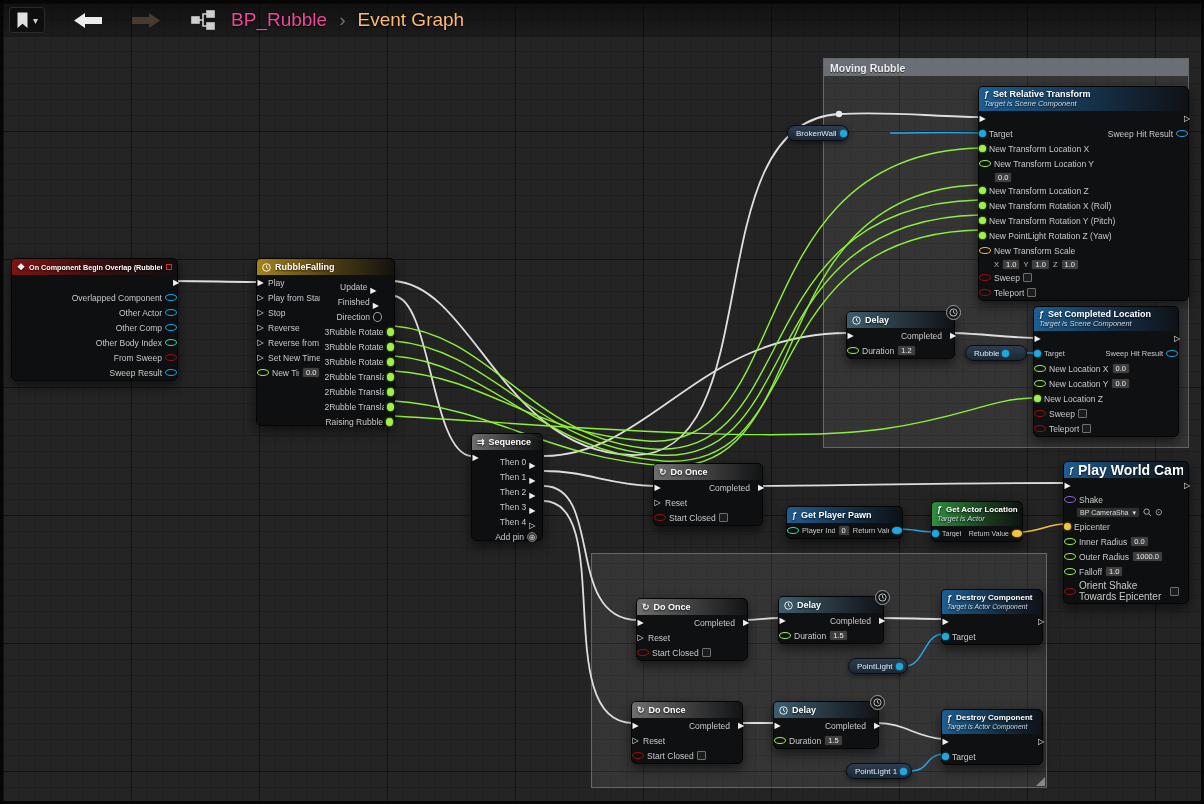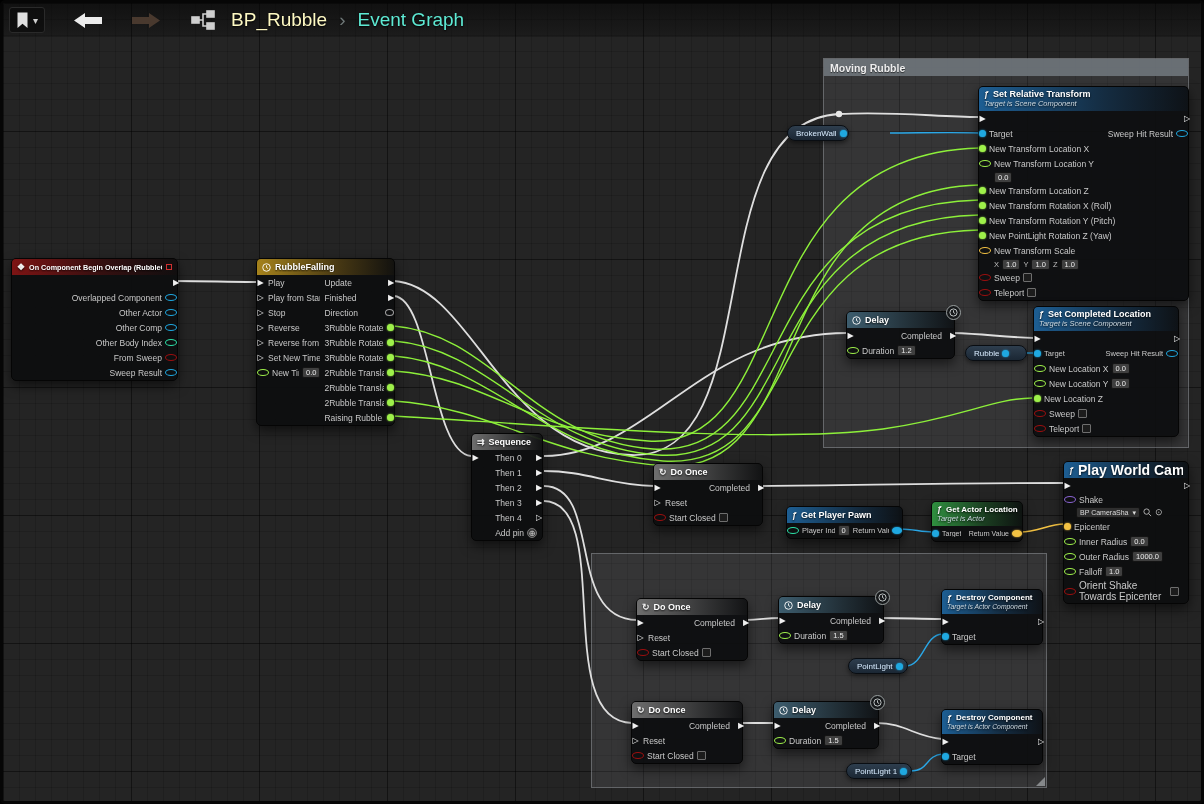--- a/index.html
+++ b/index.html
@@ -15,22 +15,22 @@
       linear-gradient(90deg, rgba(0,0,0,0.15) 1px, transparent 1px);
     background-size:128px 128px,128px 128px,16px 16px,16px 16px;
   }
   .topshade { position:absolute; top:0; left:0; right:0; height:34px; background:linear-gradient(180deg, rgba(4,4,4,0.6), rgba(4,4,4,0.25)); z-index:5; }
   .topbar { position:absolute; top:0; left:0; right:0; height:34px; display:flex; align-items:center; z-index:6; }
   .bkgroup { margin-left:6px; height:26px; display:flex; align-items:center; gap:4px; padding:0 6px; background:rgba(12,12,12,0.8); border:1px solid #2a2a2a; border-radius:3px; }
   .chev { color:#cfcfcf; font-size:10px; }
   .navbtn { margin-left:28px; display:flex; align-items:center; }
   .gicon { margin-left:30px; display:flex; align-items:center; }
   .crumbs { margin-left:16px; display:flex; align-items:baseline; gap:12px; }
-  .crumb { font-size:19px; color:#fef9c3; text-shadow:0 1px 2px #000; }
-  .crumb.cur { color:#5eead4; }
+  .crumb { font-size:19px; color:#ec4899; text-shadow:0 1px 2px #000; }
+  .crumb.cur { color:#fdba74; }
   .csep { font-size:19px; color:#6f7878; }
 
   
   .cmt { position:absolute; z-index:1; background:rgba(205,210,215,0.10); border:1px solid rgba(160,165,170,0.45); }
   .cmt .bar { height:17px; background:rgba(110,116,122,0.92); display:flex; align-items:center; padding:0 6px; font-size:10.5px; font-weight:bold; color:#eeeeee; text-shadow:0 1px 1px rgba(0,0,0,0.6); }
   .grip { position:absolute; right:1px; bottom:1px; width:0; height:0; border-left:9px solid transparent; border-bottom:9px solid rgba(200,205,210,0.55); }
 
   
   .wires { position:absolute; inset:0; z-index:2; pointer-events:none; }
   .we { stroke:#dedede; stroke-width:1.8; fill:none; }
@@ -62,21 +62,21 @@
   .pe.l { margin-left:-6px; } .pe.r { margin-right:-6px; }
   .pc { width:7px; height:7px; border-radius:50%; flex:0 0 auto; }
   .pc.f { background:var(--c); box-shadow:0 0 2px var(--c); }
   .pc.h { border:1.5px solid var(--c); background:transparent; }
   .pc.l { margin-left:-5px; } .pc.r { margin-right:-5px; }
   .vb { background:#3f3f3f; border:1px solid #141414; border-radius:2px; font-size:7.5px; color:#ececec; padding:0 3px; height:11px; line-height:10px; min-width:16px; flex:0 0 auto; }
   .cb { width:9px; height:9px; background:#1c1c1c; border:1px solid #6e6e6e; border-radius:1px; flex:0 0 auto; }
   .dlg { width:6px; height:6px; border:1.5px solid #d03030; margin-left:auto; flex:0 0 auto; }
   .cols { display:flex; justify-content:space-between; align-items:flex-start; }
   .col { display:flex; flex-direction:column; min-width:0; }
-  .col.lft .r { padding:0 2px 0 5px; } .col.rgt .r { padding:0 5px 0 2px; justify-content:space-between; }
+  .col.lft .r { padding:0 2px 0 5px; } .col.rgt .r { padding:8px 5px 0 2px; justify-content:center; }
   .addic { width:10px; height:10px; border-radius:50%; background:#3a3a3a; border:1px solid #777; color:#ddd; font-size:8px; line-height:9px; text-align:center; flex:0 0 auto; }
   .badge { position:absolute; top:-7px; right:-7px; width:15px; height:15px; border-radius:50%; background:#16181a; border:1px solid #9aa0a0; z-index:4; display:flex; align-items:center; justify-content:center; }
   .vpill { position:absolute; z-index:3; height:16px; display:flex; align-items:center; gap:3px; padding:0 3px 0 8px; background:linear-gradient(180deg,#2e3e4e,#1b2734); border:1px solid #090d12; border-radius:8px; font-size:8px; color:#d8ecff; box-shadow:0 2px 5px rgba(0,0,0,0.5); white-space:nowrap; }
   .vpill .pc { margin-right:-7px; }
   .dd { display:flex; align-items:center; justify-content:space-between; gap:2px; background:#2e2e2e; border:1px solid #121212; border-radius:2px; height:11px; padding:0 3px; font-size:7px; color:#ddd; min-width:64px; }
   .tgt { color:#bbb; font-size:9px; line-height:1; }
   :root { --obj:#1fa8e0; --flt:#9ef04a; --bool:#9c0f0f; --vec:#f3c243; --int:#2ce0a7; --cls:#8a63d2; --enum:#a0a0a0; }
 </style>
 </head>
 <body>

